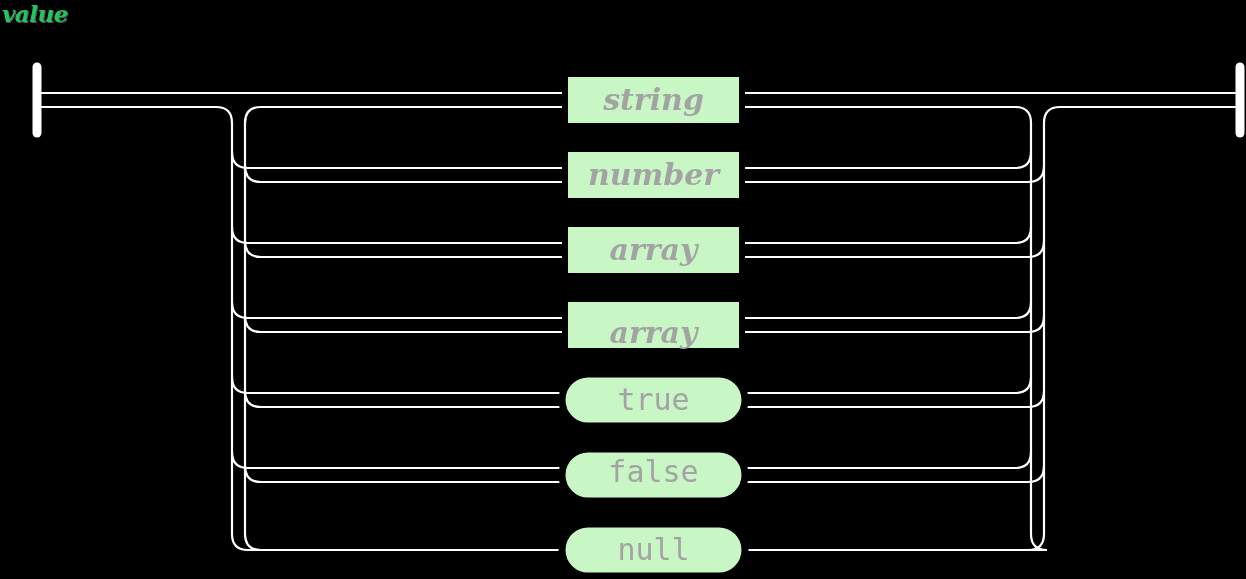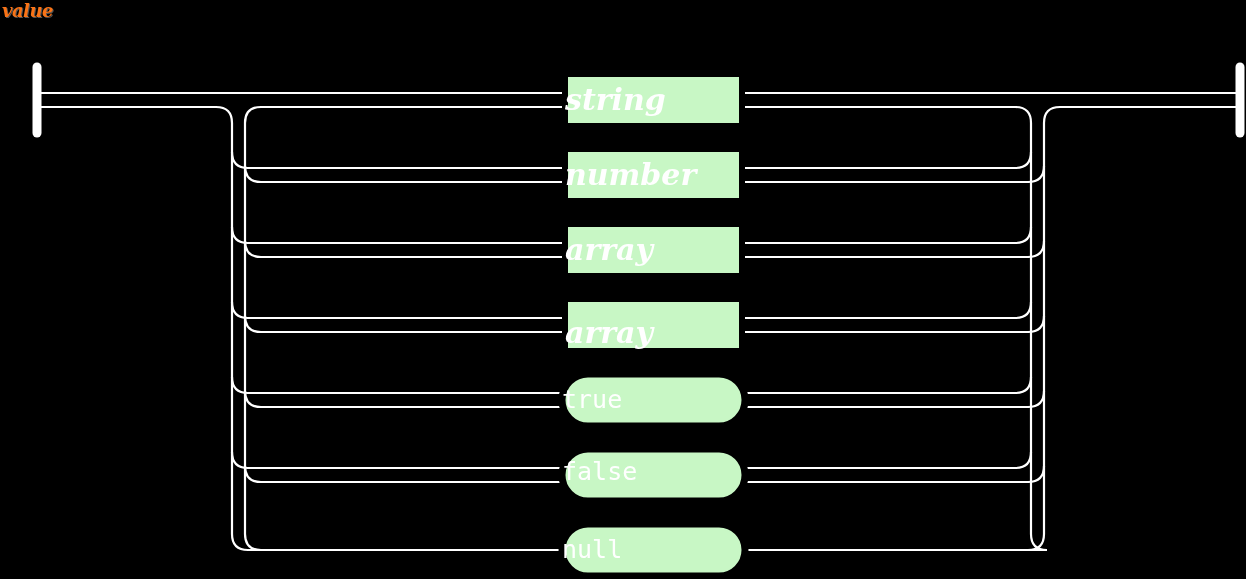--- a/index.html
+++ b/index.html
@@ -2,37 +2,37 @@
 <html><head>
 <meta charset="utf-8">
 <style>
   html,body{margin:0;padding:0;background:#000;}
   body{width:1246px;height:579px;overflow:hidden;
        font-family:"Liberation Sans", sans-serif;}
   #diagram-root{position:relative;width:1246px;height:579px;background:#000;}
   #rail-svg{position:absolute;left:0;top:0;width:1246px;height:579px;display:block;}
   .diagram-title{
     position:absolute;left:2px;top:2px;
-    color:#f97316;font-family:"DejaVu Serif", serif;
-    font-style:italic;font-weight:bold;font-size:18px;
+    color:#22c55e;font-family:"DejaVu Serif", serif;
+    font-style:italic;font-weight:bold;font-size:23px;
     letter-spacing:-0.5px;line-height:1;
     text-shadow:1px 1px 0 #555;
   }
   .node-label{
     position:absolute;pointer-events:none;
-    color:#ffffff;
+    color:#a3a3a3;text-align:center;
     white-space:nowrap;
   }
   .node-label.nonterminal{
     font-family:"DejaVu Serif", serif;
     font-style:italic;font-weight:bold;font-size:30px;
   }
   .node-label.terminal{
     font-family:"DejaVu Sans Mono", monospace;
-    font-weight:normal;font-size:25px;
+    font-weight:normal;font-size:30px;
   }
 </style>
 </head>
 <body>
 
 <div id="diagram-root">
 
   <div class="diagram-title">value</div>
 
   <svg id="rail-svg" viewBox="0 0 1246 579">

